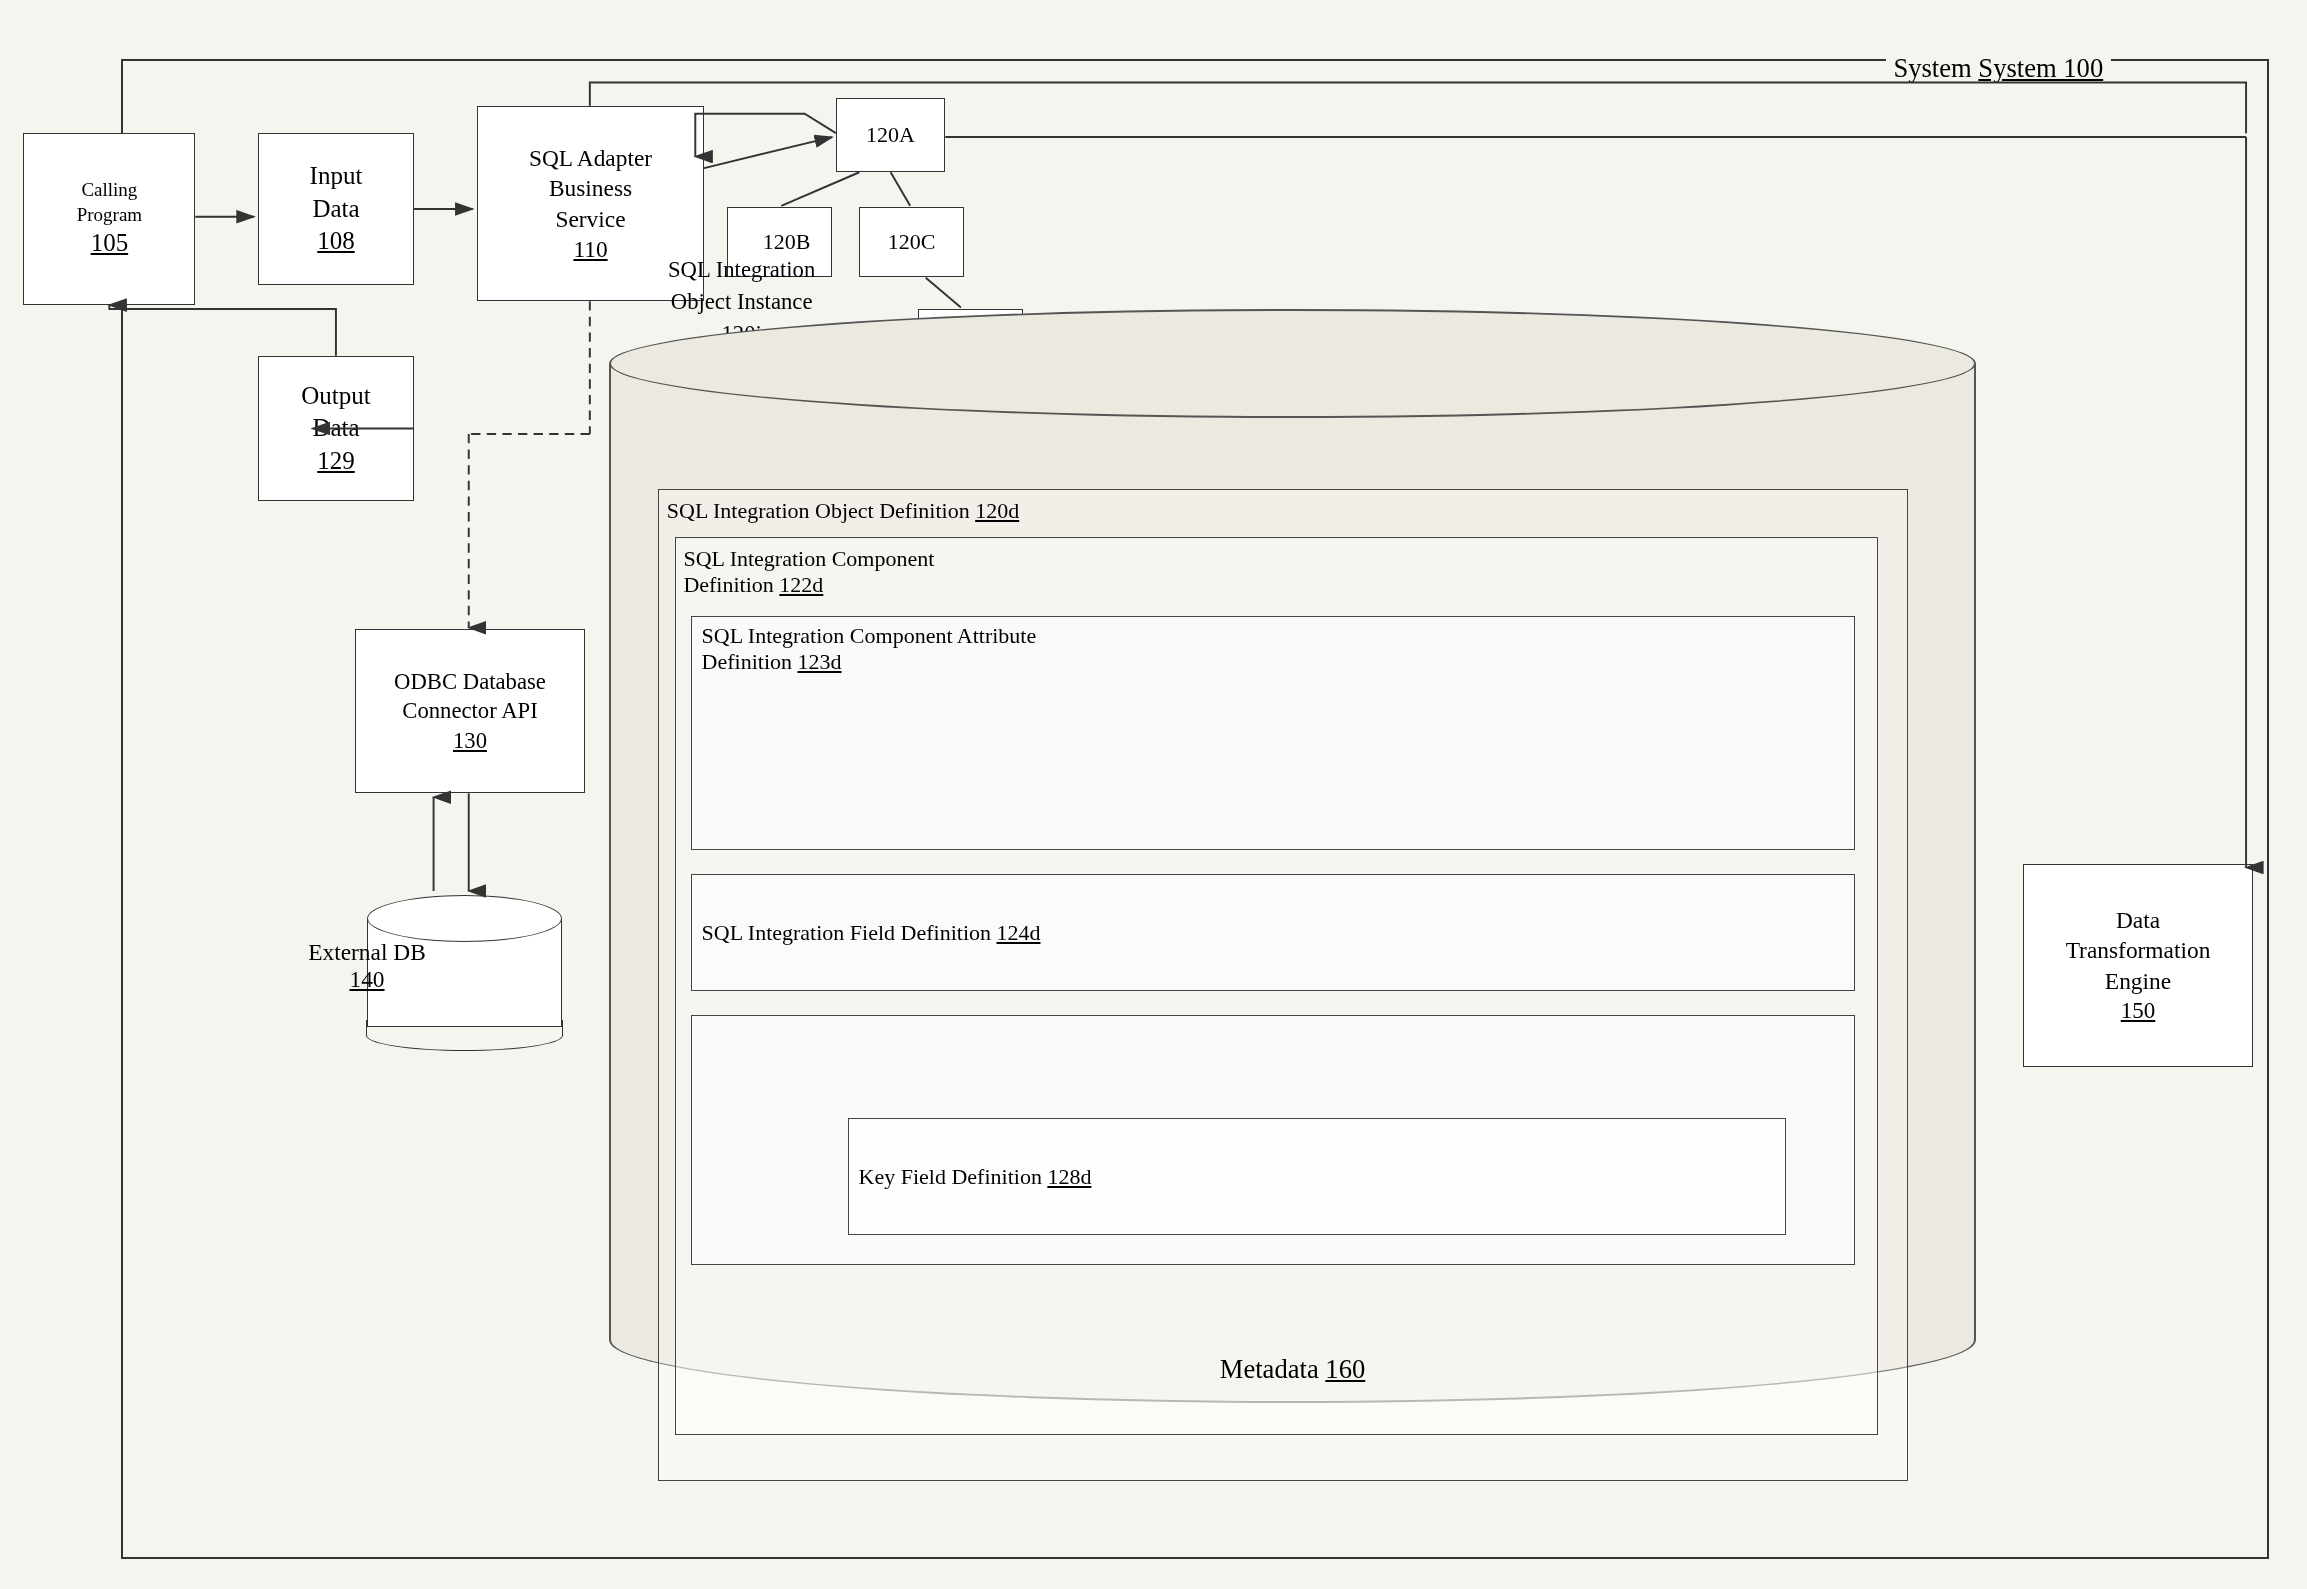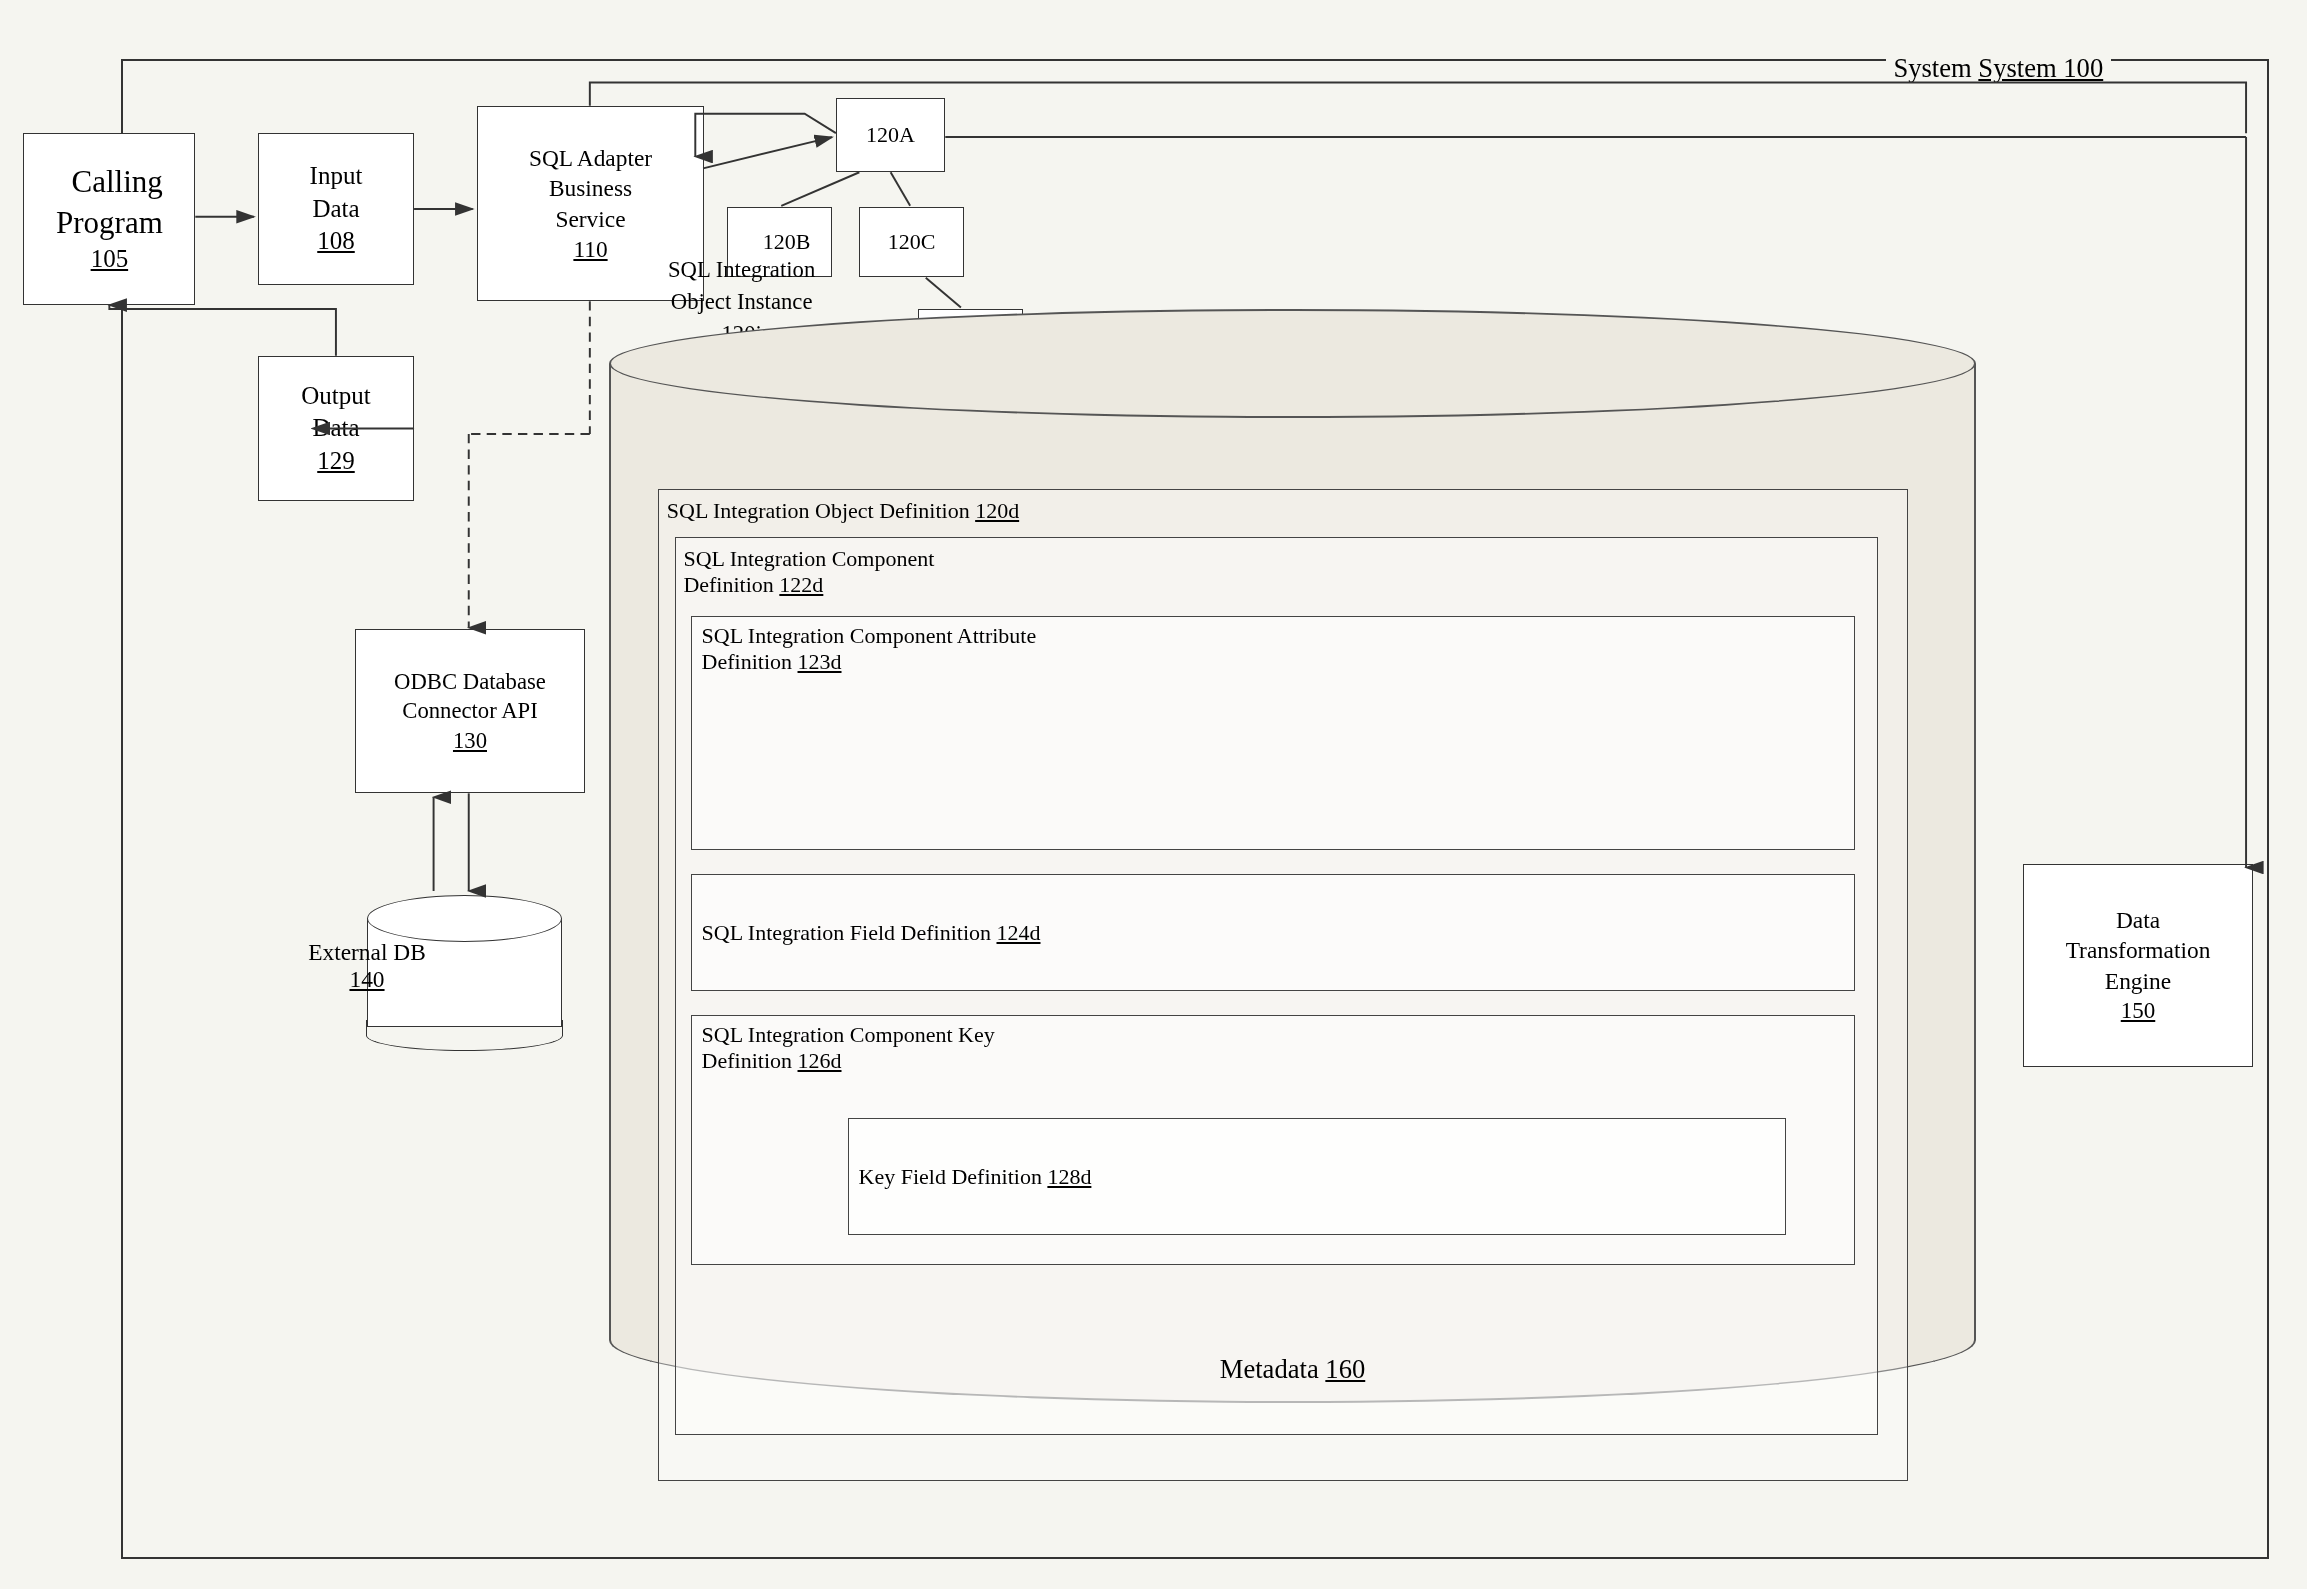--- a/index.html
+++ b/index.html
@@ -286,21 +286,21 @@
 <body>
 
 <div class="diagram-container">
 
   <div class="system-box">
     <span class="system-label">System <u>System 100</u></span>
   </div>
 
   <div class="box calling-program" style="position:absolute; top:121px; left:23.4px; width:172px; height:172px;">
     <div>
-      <div style="font-size:31px;text-align:right;">Calling<br>Program</div>
+      <div style="font-size:19px;">Calling<br>Program</div>
       <div style="font-size:25px;"><u>105</u></div>
     </div>
   </div>
 
   <div class="box" style="position:absolute; top:121px; left:258px; width:156px; height:152px;">
     <div>
       <div style="font-size:25px;">Input<br>Data</div>
       <div style="font-size:25px;"><u>108</u></div>
     </div>
   </div>
@@ -379,21 +379,20 @@
 
           <div class="nested-box-2">
             <div style="font-size:22px;">SQL Integration Component Attribute<br>Definition <u>123d</u></div>
           </div>
 
           <div class="nested-box-3">
             <div style="font-size:22px;">SQL Integration Field Definition <u>124d</u></div>
           </div>
 
           <div class="nested-box-4">
-            <div style="font-size:22px; margin-bottom:7.8px;">SQL Integration Component Key<br>Definition <u>126d</u></div>
 
             <div class="nested-box-5">
               <div style="font-size:22px;">Key Field Definition <u>128d</u></div>
             </div>
           </div>
 
         </div>
       </div>
 
       <div class="metadata-label" style="position:absolute; bottom:15.6px; left:50%; transform:translateX(-50%); font-size:26.6px;">Metadata <u>160</u></div>

